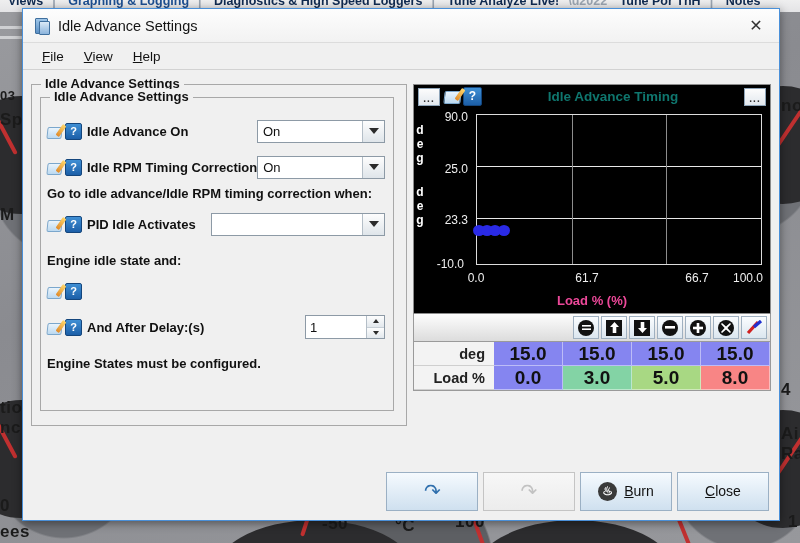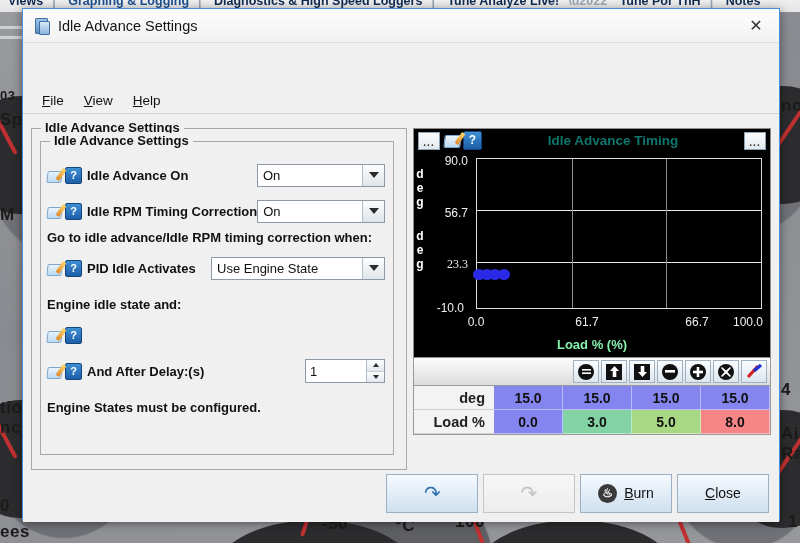--- a/index.html
+++ b/index.html
@@ -56,21 +56,21 @@
   .title-ico .sh2{position:absolute;left:6px;top:4px;width:9px;height:12px;background:linear-gradient(#dbeaf7,#8bb4dc);border:1px solid #3f6f9e;border-radius:1px;}
   .title-txt{font-size:14.5px;color:#141414;flex:1;}
   .title-close{
     width:30px;height:24px;display:flex;align-items:center;justify-content:center;
     font-size:16px;color:#333;cursor:default;
   }
 
   .menubar{
     height:26px;flex:0 0 26px;display:flex;align-items:center;
     padding-left:10px;gap:2px;
-    background:#f0f0f0;border-bottom:1px solid #d2d2d2;margin-top:44px;
+    background:#f0f0f0;border-bottom:1px solid #d2d2d2;
   }
   .menu-item{font-size:13.5px;color:#111;padding:2px 9px;}
   .menu-item u{text-decoration:underline;}
 
   .body-area{flex:1;position:relative;padding:6px 8px 0 8px;display:flex;gap:6px;}
 
   
   .group{
     border:1px solid #a8a8a8;position:relative;
     background:#f0f0f0;
@@ -133,21 +133,21 @@
   .btn-dots b{font-size:10px;line-height:6px;color:#333;letter-spacing:1px;}
   .chart-title{flex:1;text-align:center;color:#0f766e;font-size:13.5px;font-weight:bold;}
   .chart-ico-grp{display:flex;align-items:center;gap:1px;margin-left:4px;}
 
   .plot{position:absolute;left:62px;top:29px;right:8px;bottom:48px;border:1px solid #dcdcdc;box-sizing:border-box;}
   .gl{position:absolute;background:#e8e8e8;}
   .pt{position:absolute;width:12px;height:11px;border-radius:50%;background:#2a2ae6;}
   .ylab-num{position:absolute;color:#efefef;font-size:12px;text-align:right;width:42px;}
   .yaxis-word{position:absolute;color:#fff;font-size:12px;font-weight:bold;width:12px;text-align:center;line-height:14px;}
   .xlab-num{position:absolute;color:#efefef;font-size:12px;text-align:center;width:60px;}
-  .xtitle{position:absolute;bottom:5px;left:0;width:100%;text-align:center;color:#86efac;font-size:13px;font-weight:bold;}
+  .xtitle{position:absolute;bottom:5px;left:0;width:100%;text-align:center;color:#ec4899;font-size:13px;font-weight:bold;}
 
   
   #tbl-toolbar{
     height:27px;display:flex;align-items:center;justify-content:flex-end;
     background:linear-gradient(#fdfdfd,#dcdcdc);
     border:1px solid #9a9a9a;border-top:none;padding-right:3px;gap:2px;
   }
   .tbtn{
     width:24px;height:21px;border:1px solid #9fb0c0;
     background:linear-gradient(#fbfdff,#dbe6ef);
@@ -159,21 +159,21 @@
   
   #data-table{display:flex;flex-direction:column;border:1px solid #9a9a9a;border-top:none;background:#ec4899;}
   .trow{display:flex;height:24px;}
   .rhead{
     width:80px;flex:0 0 80px;display:flex;align-items:center;justify-content:flex-end;
     padding-right:9px;box-sizing:border-box;font-size:14.5px;font-weight:bold;color:#222;
     background:#f3f3f3;border-bottom:1px solid #cfcfcf;
   }
   .cell{
     flex:1;display:flex;align-items:center;justify-content:center;
-    font-size:14px;font-weight:bold;color:#111;
+    font-size:19px;font-weight:bold;color:#111;
     border-right:1px solid rgba(255,255,255,.45);
     border-bottom:1px solid rgba(255,255,255,.45);
     box-sizing:border-box;
   }
   #table-fill{flex:1;background:#f0f0f0;}
 
   
   .btnbar{
     flex:0 0 46px;display:flex;align-items:center;justify-content:flex-end;
     gap:5px;padding:0 10px 6px 0;background:#f0f0f0;
@@ -308,21 +308,20 @@
           <div class="row-icons">
             <div class="ico-pencil">
                 <div class="pad"></div>
                 <div class="pen"></div>
               </div>
             <div class="ico-help">?</div>
           </div>
           <div class="row-label">PID Idle Activates</div>
           <div class="spacer"></div>
           <div class="combo" style="width:174px;margin-right:8px;">
-            <div class="val">Use Engine State</div>
             <div class="arw">
                 <i></i>
               </div>
           </div>
         </div>
 
         <div class="sectext" style="margin-top:14px;">Engine idle state and:</div>
 
         <div class="row" style="margin-top:8px;">
           <div class="row-icons">
@@ -376,22 +375,22 @@
               </div>
             <div class="ico-help" style="width:17px;height:17px;line-height:16px;font-size:12px;">?</div>
           </div>
           <div class="chart-title">Idle Advance Timing</div>
           <div class="btn-dots">
               <b>...</b>
             </div>
         </div>
 
         <div class="ylab-num" style="left:12px;top:25px;">90.0</div>
-        <div class="ylab-num" style="left:12px;top:77px;">56.7</div>
-        <div class="ylab-num" style="left:12px;top:128px;font-family:Liberation Serif, serif;">23.3</div>
+        <div class="ylab-num" style="left:12px;top:77px;">25.0</div>
+        <div class="ylab-num" style="left:12px;top:128px;">23.3</div>
         <div class="ylab-num" style="left:8px;top:172px;">-10.0</div>
 
         <div class="yaxis-word" style="left:0px;top:38px;">d</div>
         <div class="yaxis-word" style="left:0px;top:52px;">e</div>
         <div class="yaxis-word" style="left:0px;top:66px;">g</div>
         <div class="yaxis-word" style="left:0px;top:100px;">d</div>
         <div class="yaxis-word" style="left:0px;top:114px;">e</div>
         <div class="yaxis-word" style="left:0px;top:128px;">g</div>
 
         <div class="plot">

